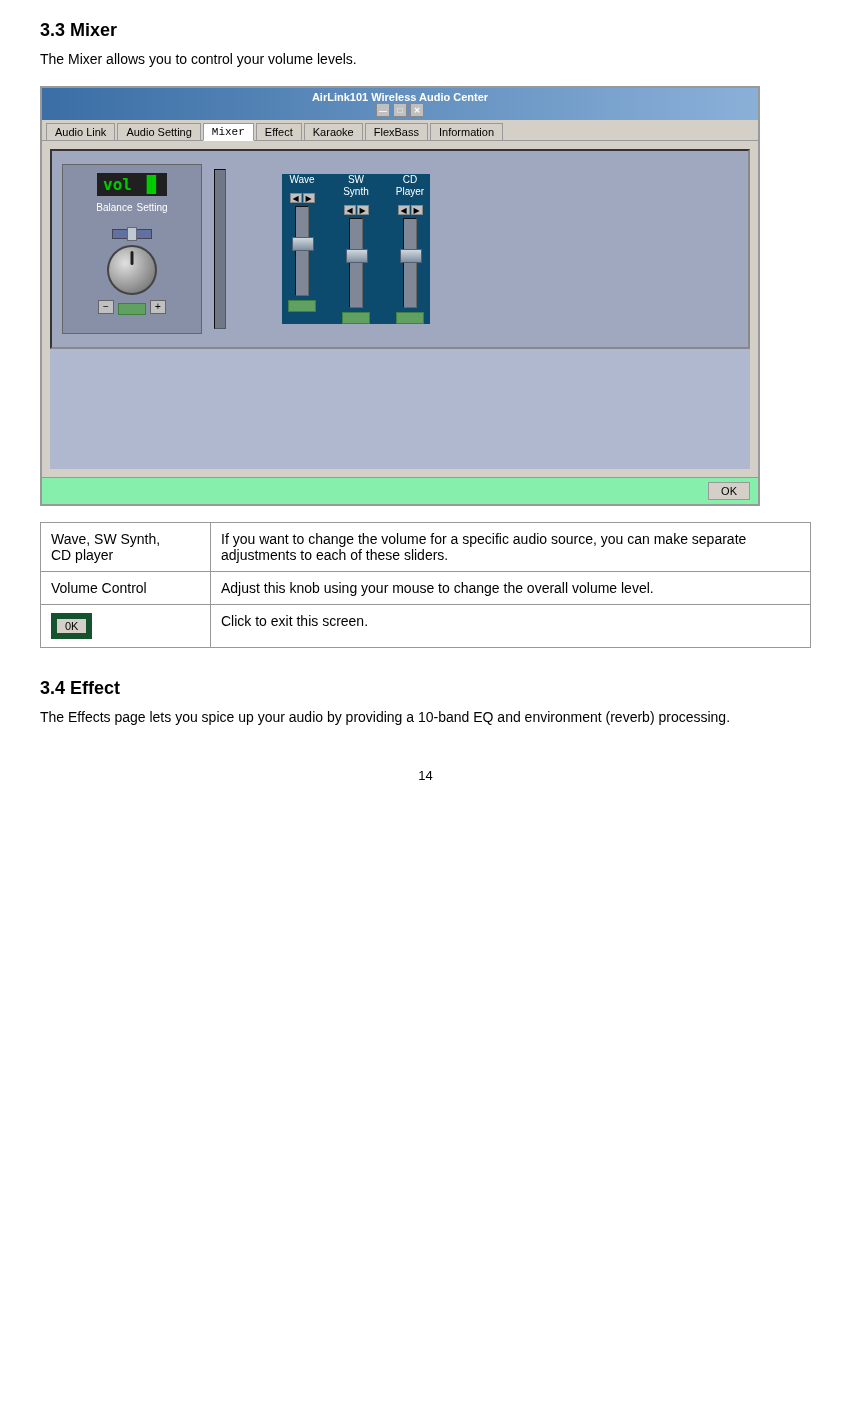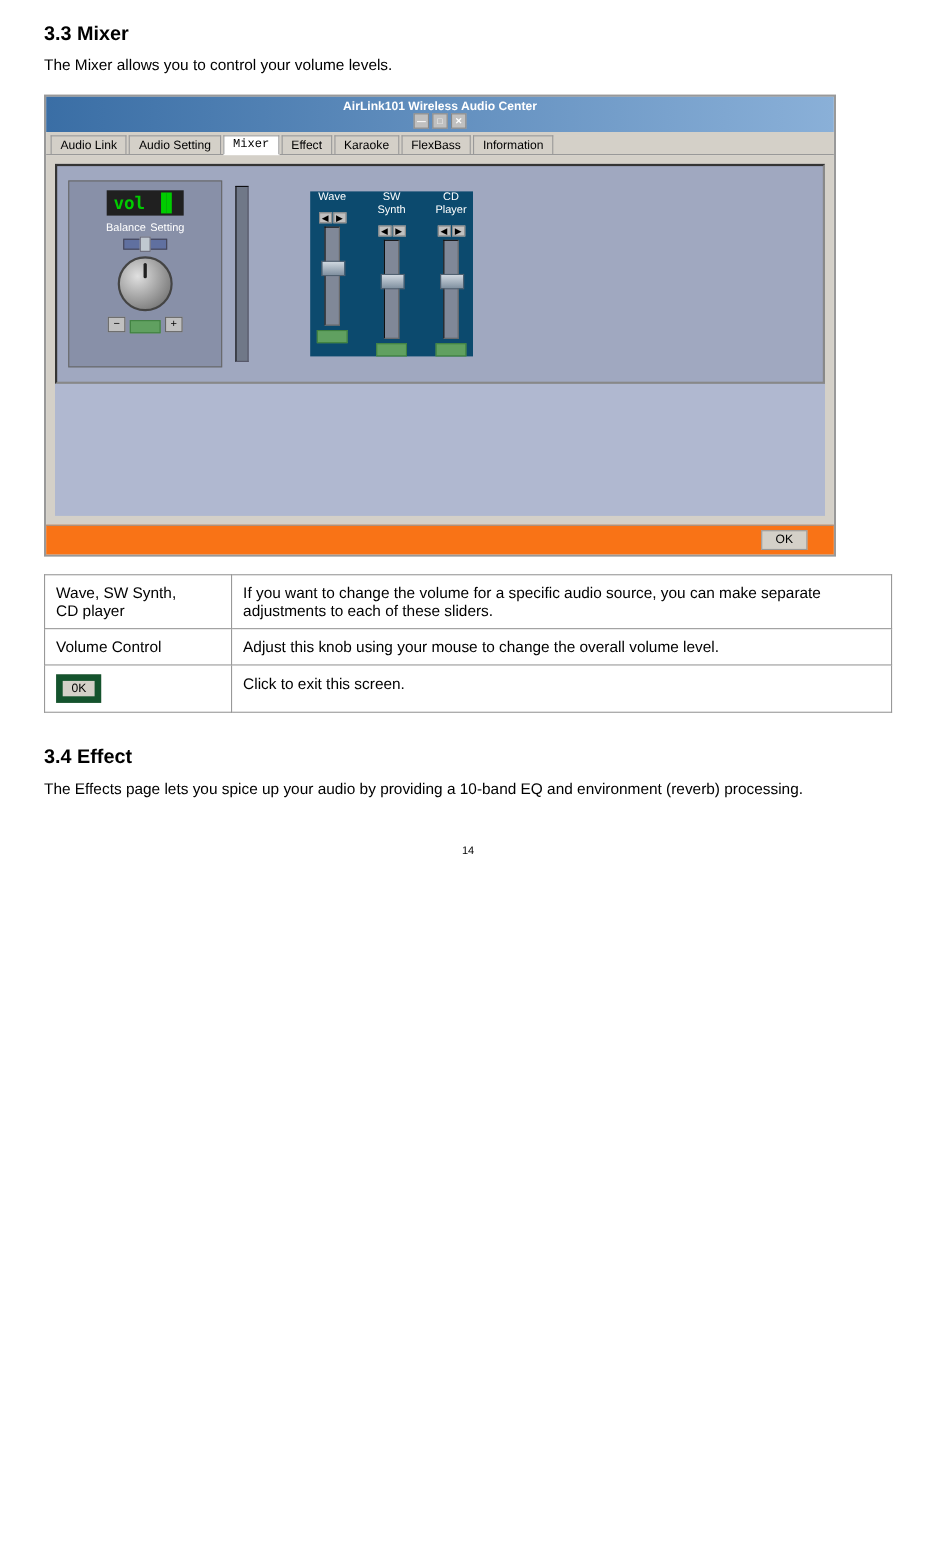--- a/index.html
+++ b/index.html
@@ -100,21 +100,21 @@
       padding: 8px;
       border: 1px solid #666;
       width: 140px;
       min-height: 170px;
     }
     .vol-label-row {
       display: flex;
       gap: 4px;
       font-size: 10px;
       color: #fff;
-      margin-bottom: 4px;
+      margin-bottom: 16px;
     }
     .vol-display {
       background: #202020;
       color: #00cc00;
       font-size: 16px;
       font-weight: bold;
       padding: 2px 6px;
       margin-bottom: 6px;
       min-width: 70px;
       text-align: center;
@@ -220,22 +220,22 @@
       border: 1px solid #888;
       font-size: 8px;
       width: 12px;
       height: 10px;
       display: flex;
       align-items: center;
       justify-content: center;
       cursor: pointer;
     }
     .window-footer {
-      background: #f97316;
-      padding: 4px 24px;
+      background: #86efac;
+      padding: 4px 8px;
       text-align: right;
       border-top: 1px solid #999;
     }
     .ok-btn {
       background: #d4d0c8;
       border: 1px solid #999;
       padding: 2px 12px;
       font-size: 11px;
       cursor: pointer;
     }
@@ -260,21 +260,21 @@
       display: inline-block;
       background: #d4d0c8;
       border: 6px solid #14532d;
       padding: 1px 8px;
       font-size: 11px;
     }
 
     .page-number {
       text-align: center;
       margin-top: 40px;
-      font-size: 10px;
+      font-size: 13px;
     }
 
     .section-divider {
       margin-top: 30px;
     }
   </style>
 </head>
 <body>
 
 <div class="section">

